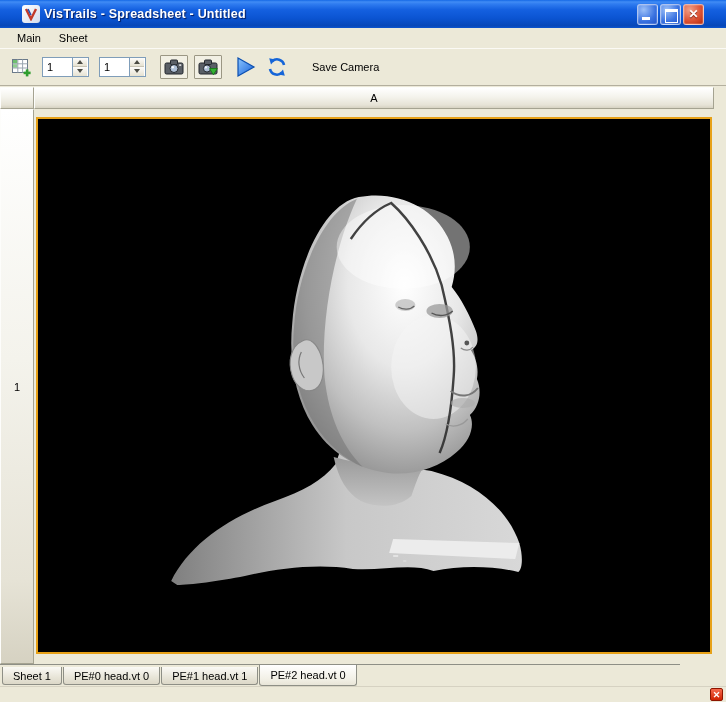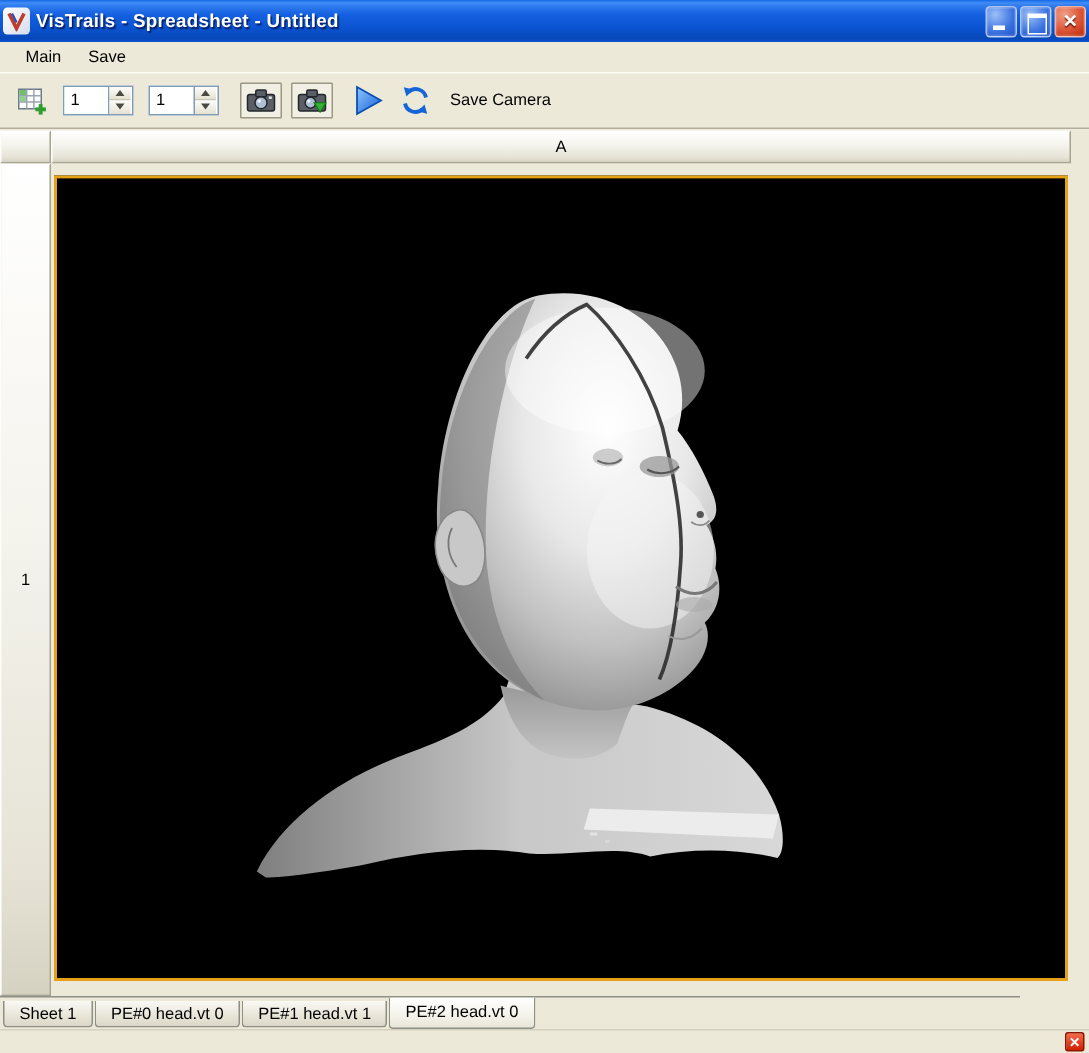--- a/index.html
+++ b/index.html
@@ -3,21 +3,21 @@
 <meta charset="utf-8">
 <style>
   * { margin:0; padding:0; box-sizing:border-box; }
   html,body { width:726px; height:702px; overflow:hidden; }
   body { font-family:"Liberation Sans", sans-serif; font-size:11px; color:#000; }
   .window { position:relative; width:726px; height:702px; background:#ece9d8; overflow:hidden; }
 
   
   .titlebar { position:absolute; left:0; top:0; width:726px; height:28px;
     background:linear-gradient(180deg,#1569e6 0%,#418cf5 7%,#2f7cf0 14%,#1460e0 35%,#0b54d2 65%,#0747b8 92%,#0c55cf 100%);
-    display:flex; align-items:center; padding:0 0; }
+    display:flex; align-items:center; padding:0 20px; }
   .app-icon { width:18px; height:18px; margin:0 4px 0 2px; background:linear-gradient(135deg,#ffffff,#d4dcec);
     border-radius:3px; display:flex; align-items:center; justify-content:center; flex:none; }
   .titlebar .title { color:#fff; font-size:12.5px; font-weight:bold; letter-spacing:0.2px;
     text-shadow:1px 1px 1px rgba(0,0,40,0.7); white-space:nowrap; }
   .win-btns { margin-left:auto; display:flex; gap:2px; padding-right:2px; }
   .win-btn { width:21px; height:21px; border-radius:3px; border:1px solid rgba(255,255,255,0.6);
     position:relative; box-shadow:inset 0 0 0 1px rgba(255,255,255,0.15); }
   .win-btn.min, .win-btn.max { background:radial-gradient(circle at 30% 25%,#9cc0f8,#3a72e0 60%,#1f52c8); }
   .win-btn.close { background:radial-gradient(circle at 30% 25%,#f0a088,#dd5436 55%,#b8290a); }
   .win-btn.min::after { content:""; position:absolute; left:4px; bottom:4px; width:8px; height:3px; background:#fff; }
@@ -43,21 +43,21 @@
     font-family:"Liberation Sans", sans-serif; background:#fff; }
   .spin-btns { display:flex; flex-direction:column; width:15px; border-left:1px solid #7f9db9; }
   .spin-btn { flex:1; background:linear-gradient(180deg,#fdfcfa,#e6e2d2); display:flex;
     align-items:center; justify-content:center; }
   .spin-btn.up { border-bottom:1px solid #c8c4b4; }
   .tri-up { width:0; height:0; border-left:3px solid transparent; border-right:3px solid transparent;
     border-bottom:4px solid #4a4a42; }
   .tri-down { width:0; height:0; border-left:3px solid transparent; border-right:3px solid transparent;
     border-top:4px solid #4a4a42; }
   .savecam { display:flex; align-items:center; margin-left:8px; }
-  .savecam .label { margin-left:12px; }
+  .savecam .label { margin-left:24px; }
   .ml8 { margin-left:8px; } .ml10 { margin-left:10px; } .ml14 { margin-left:14px; } .ml6 { margin-left:6px; }
 
   
   .hdr { background:linear-gradient(180deg,#ffffff,#f4f3ec 45%,#e6e3d6 85%,#d6d2c2);
     border-right:1px solid #a5a391; border-bottom:1px solid #a5a391;
     border-left:1px solid #fdfdfb; border-top:1px solid #fdfdfb;
     display:flex; align-items:center; justify-content:center; }
   .corner { position:absolute; left:0; top:87px; width:34px; height:22px; }
   .colheader { position:absolute; left:34px; top:87px; width:680px; height:22px; }
   .rowheader { position:absolute; left:0; top:109px; width:34px; height:555px; }
@@ -101,21 +101,21 @@
       <span class="win-btn min"></span>
       <span class="win-btn max"></span>
       <span class="win-btn close">
           <span class="glyph">✕</span>
         </span>
     </div>
   </div>
 
   <div class="menubar">
     <span class="menu-item">Main</span>
-    <span class="menu-item">Save</span>
+    <span class="menu-item">Sheet</span>
   </div>
 
   <div class="toolbar">
     <button class="tool-btn">
       <svg width="20" height="20" viewBox="0 0 20 20">
         <rect x="1.5" y="2.5" width="15" height="13" fill="#ffffff" stroke="#6b7a8a"></rect>
         <rect x="2" y="3" width="4.4" height="3.5" fill="#6fbf6f"></rect>
         <rect x="2" y="7.2" width="4.4" height="3.6" fill="#8fd08f"></rect>
         <path d="M1.5,6.8 H16.5 M1.5,11 H16.5 M6.8,2.5 V15.5 M11.6,2.5 V15.5" stroke="#9aa5b0" fill="none"></path>
         <rect x="12.6" y="14.6" width="7" height="2.6" fill="#2f9e2f" stroke="#16741 6" stroke-width="0"></rect>

